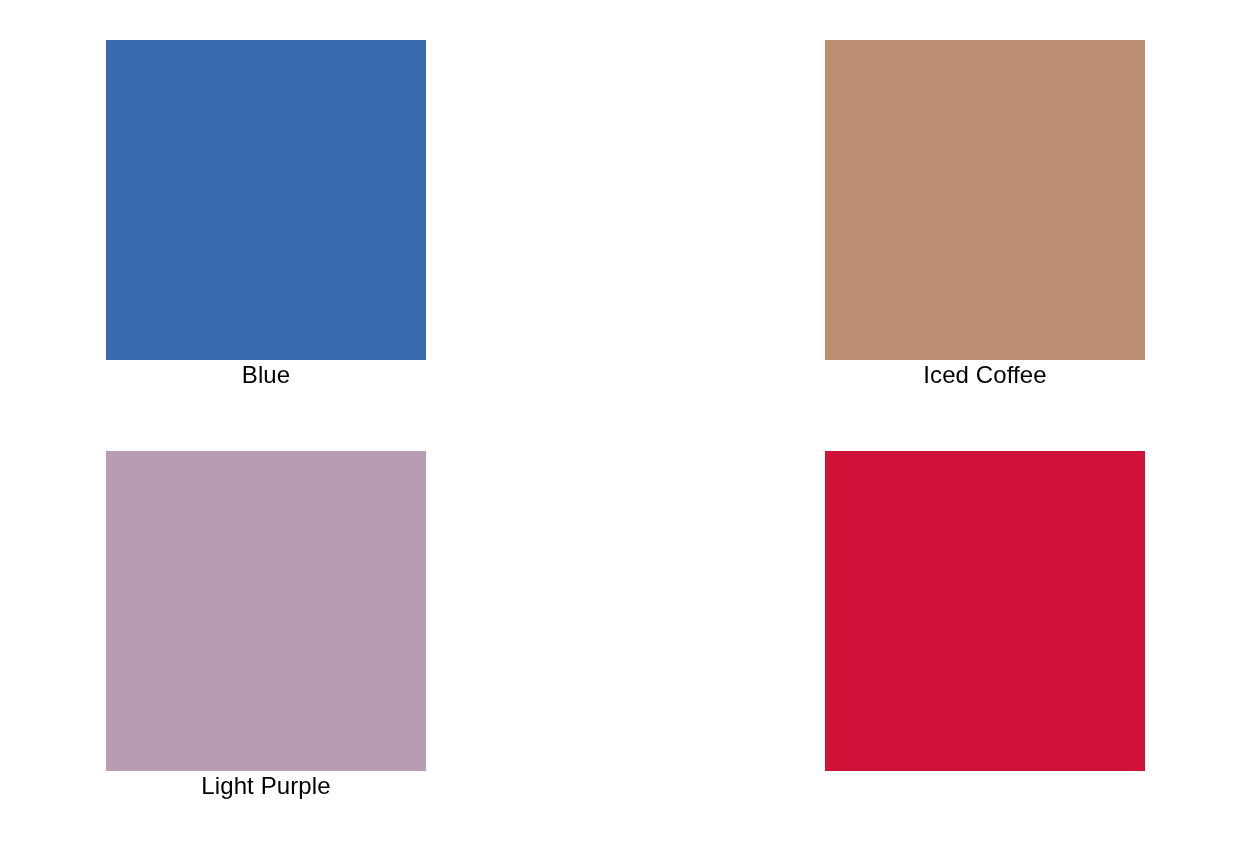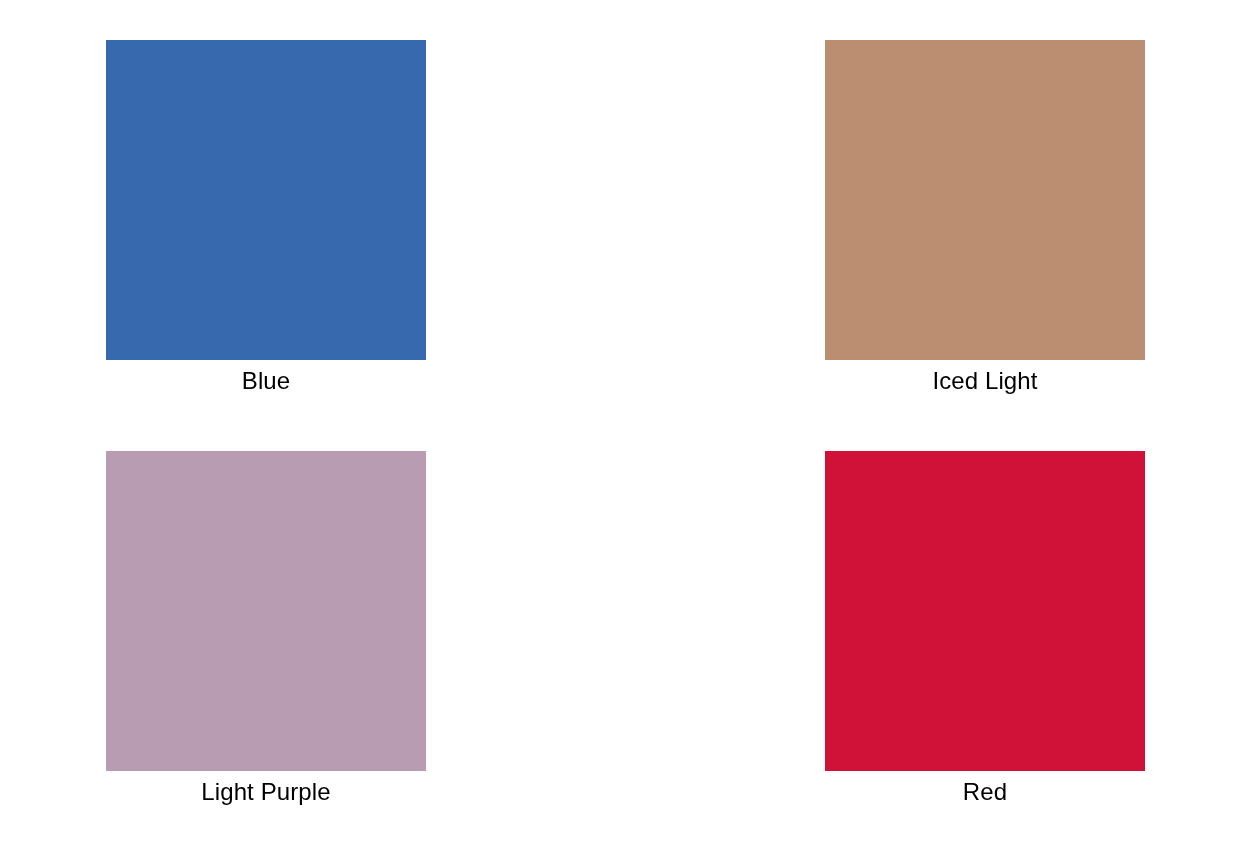--- a/index.html
+++ b/index.html
@@ -37,21 +37,20 @@
   .swatch-label {
     display: block;
     width: 320px;
     text-align: center;
     font-family: "Liberation Sans", "DejaVu Sans", sans-serif;
     font-size: 24px;
     line-height: 30px;
     font-weight: 400;
     color: #000000;
     letter-spacing: 0.1px;
-    padding-top: 6px;
     white-space: nowrap;
   }
 
   
   .col-left  { left: 106px; }
   .col-right { left: 825px; }
   .row-top    { top: 40px;  }
   .row-bottom { top: 451px; }
 </style>
 </head>
@@ -59,26 +58,25 @@
 
 <div id="swatch-board" style="background-color: rgb(255, 255, 255);">
 
   <div class="swatch-cell col-left row-top">
     <span class="swatch-chip" style="background-color: rgb(54, 105, 174);"></span>
     <span class="swatch-label">Blue</span>
   </div>
 
   <div class="swatch-cell col-right row-top">
     <span class="swatch-chip" style="background-color: rgb(187, 142, 114);"></span>
-    <span class="swatch-label">Iced Light</span>
+    <span class="swatch-label">Iced Coffee</span>
   </div>
 
   <div class="swatch-cell col-left row-bottom">
     <span class="swatch-chip" style="background-color: rgb(183, 156, 178);"></span>
     <span class="swatch-label">Light Purple</span>
   </div>
 
   <div class="swatch-cell col-right row-bottom">
     <span class="swatch-chip" style="background-color: rgb(208, 18, 57);"></span>
-    <span class="swatch-label">Red</span>
   </div>
 
 </div>
 
 </body></html>

